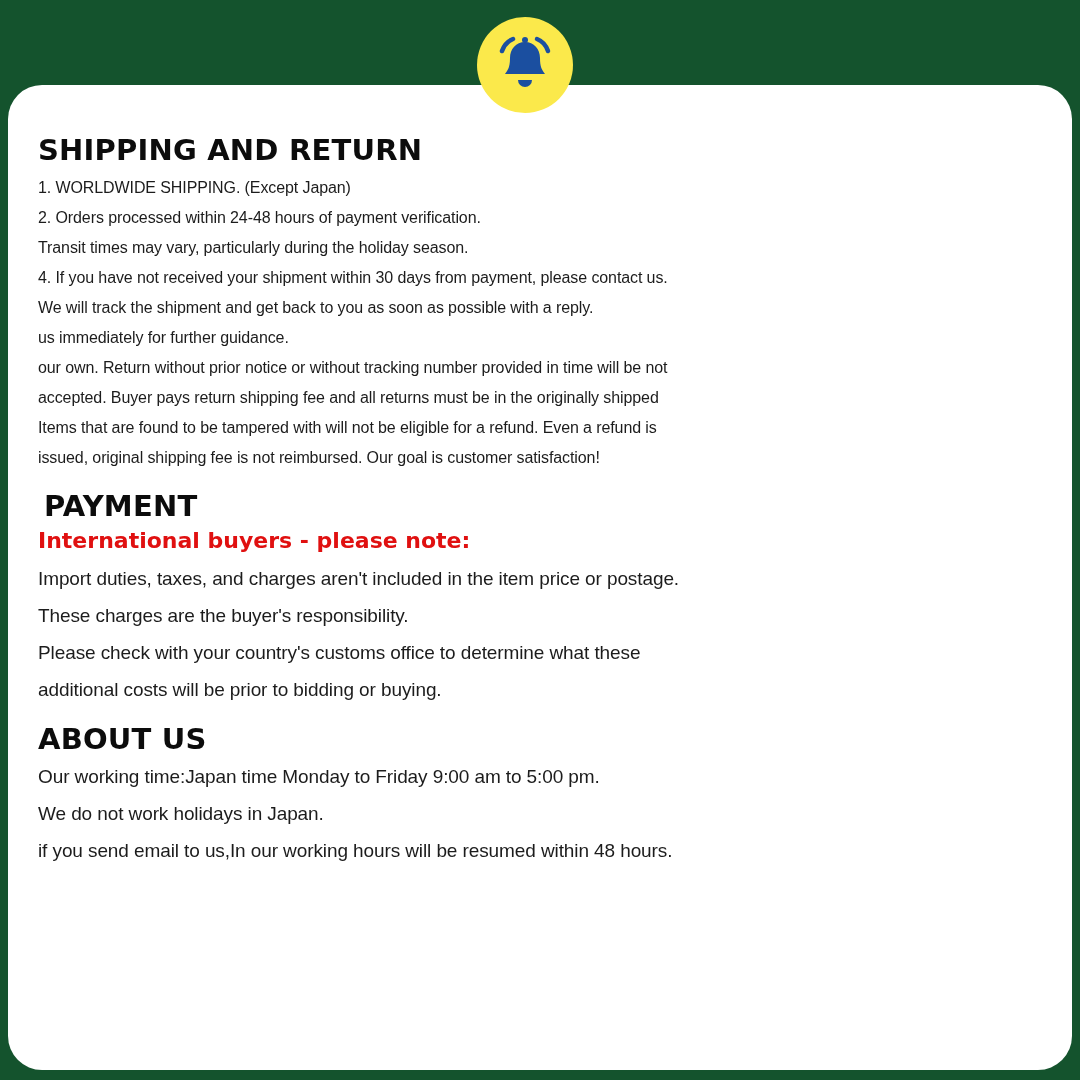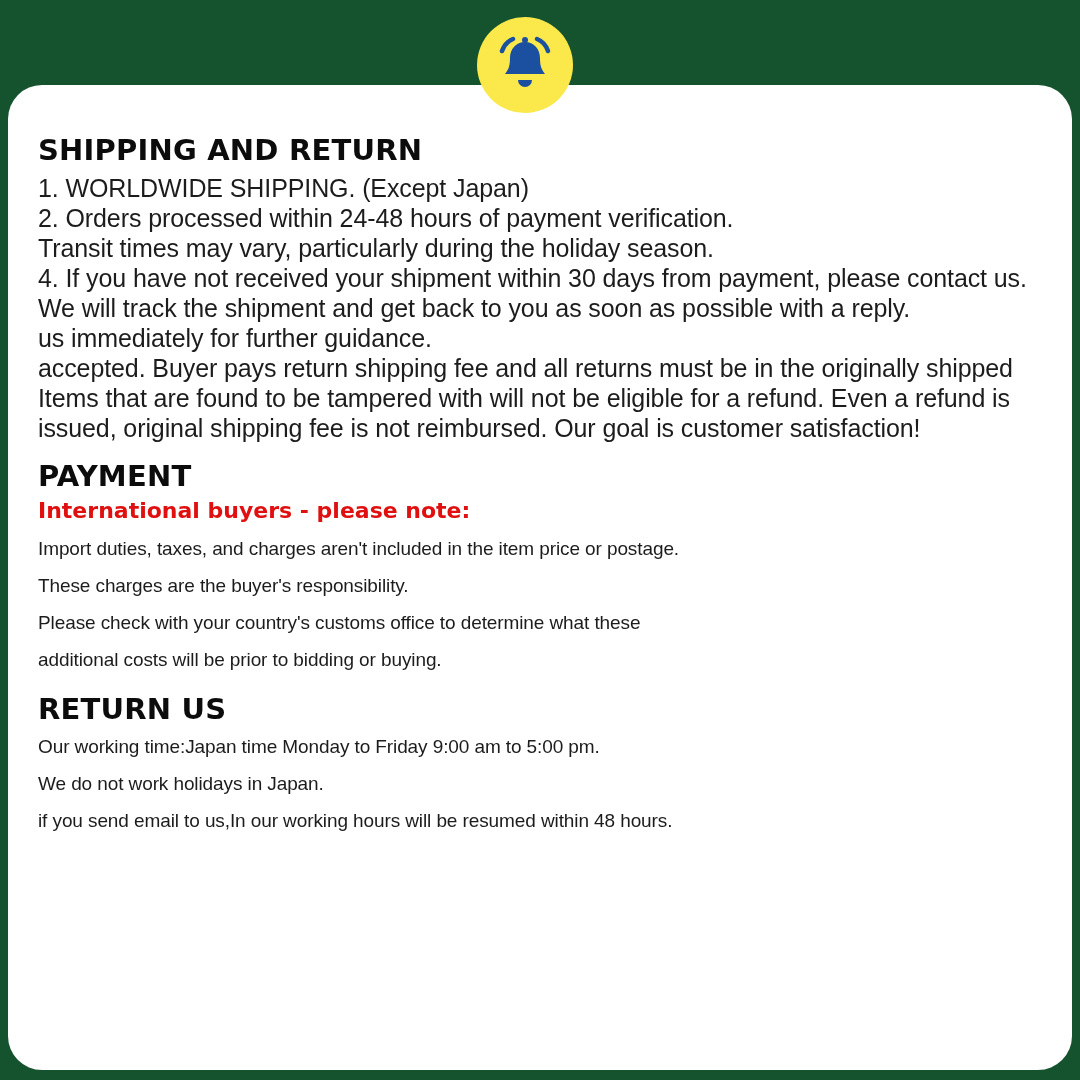--- a/index.html
+++ b/index.html
@@ -60,26 +60,26 @@
 
   h2.section-title {
     font-family: "DejaVu Sans", sans-serif;
     font-weight: bold;
     font-size: 29px;
     letter-spacing: 0.2px;
     color: #0c0c0c;
     margin: 0 0 4px 0;
   }
   #title-shipping { margin-top: 22px; margin-bottom: 6px; }
-  #title-payment { margin-top: 16px; margin-bottom: 2px; }
+  #title-payment { margin-top: 16px; margin-bottom: 2px; margin-left: 6px; }
   #title-about { margin-top: 14px; margin-bottom: 2px; }
 
   p.line {
     margin: 0;
-    font-size: 25px;
+    font-size: 16px;
     line-height: 30px;
     color: #1c1c1c;
     font-family: "Liberation Sans", sans-serif;
     letter-spacing: -0.1px;
   }
   .note-red {
     color: #e01010;
     font-weight: bold;
     font-size: 22px;
     line-height: 32px;
@@ -112,35 +112,36 @@
   <div class="card">
 
     <h2 class="section-title" id="title-shipping">SHIPPING AND RETURN</h2>
     <div class="block">
       <p class="line">1. WORLDWIDE SHIPPING. (Except Japan)</p>
       <p class="line">2. Orders processed within 24-48 hours of payment verification.</p>
       <p class="line">Transit times may vary, particularly during the holiday season.</p>
       <p class="line">4. If you have not received your shipment within 30 days from payment, please contact us.</p>
       <p class="line">We will track the shipment and get back to you as soon as possible with a reply.</p>
       <p class="line">us immediately for further guidance.</p>
+      <p class="line">our own. Return without prior notice or without tracking number provided in time will be not</p>
       <p class="line">accepted. Buyer pays return shipping fee and all returns must be in the originally shipped</p>
       <p class="line">Items that are found to be tampered with will not be eligible for a refund. Even a refund is</p>
       <p class="line">issued, original shipping fee is not reimbursed. Our goal is customer satisfaction!</p>
     </div>
 
     <h2 class="section-title" id="title-payment">PAYMENT</h2>
     <div class="block payment-body">
       <p class="note-red">International buyers - please note:</p>
       <p class="line">Import duties, taxes, and charges aren't included in the item price or postage.</p>
       <p class="line">These charges are the buyer's responsibility.</p>
       <p class="line">Please check with your country's customs office to determine what these</p>
       <p class="line">additional costs will be prior to bidding or buying.</p>
     </div>
 
-    <h2 class="section-title" id="title-about">RETURN US</h2>
+    <h2 class="section-title" id="title-about">ABOUT US</h2>
     <div class="block about-body">
       <p class="line">Our working time:Japan time Monday to Friday 9:00 am to 5:00 pm.</p>
       <p class="line">We do not work holidays in Japan.</p>
       <p class="line">if you send email to us,In our working hours will be resumed within 48 hours.</p>
     </div>
 
   </div>
 </div>
 
 </body></html>

